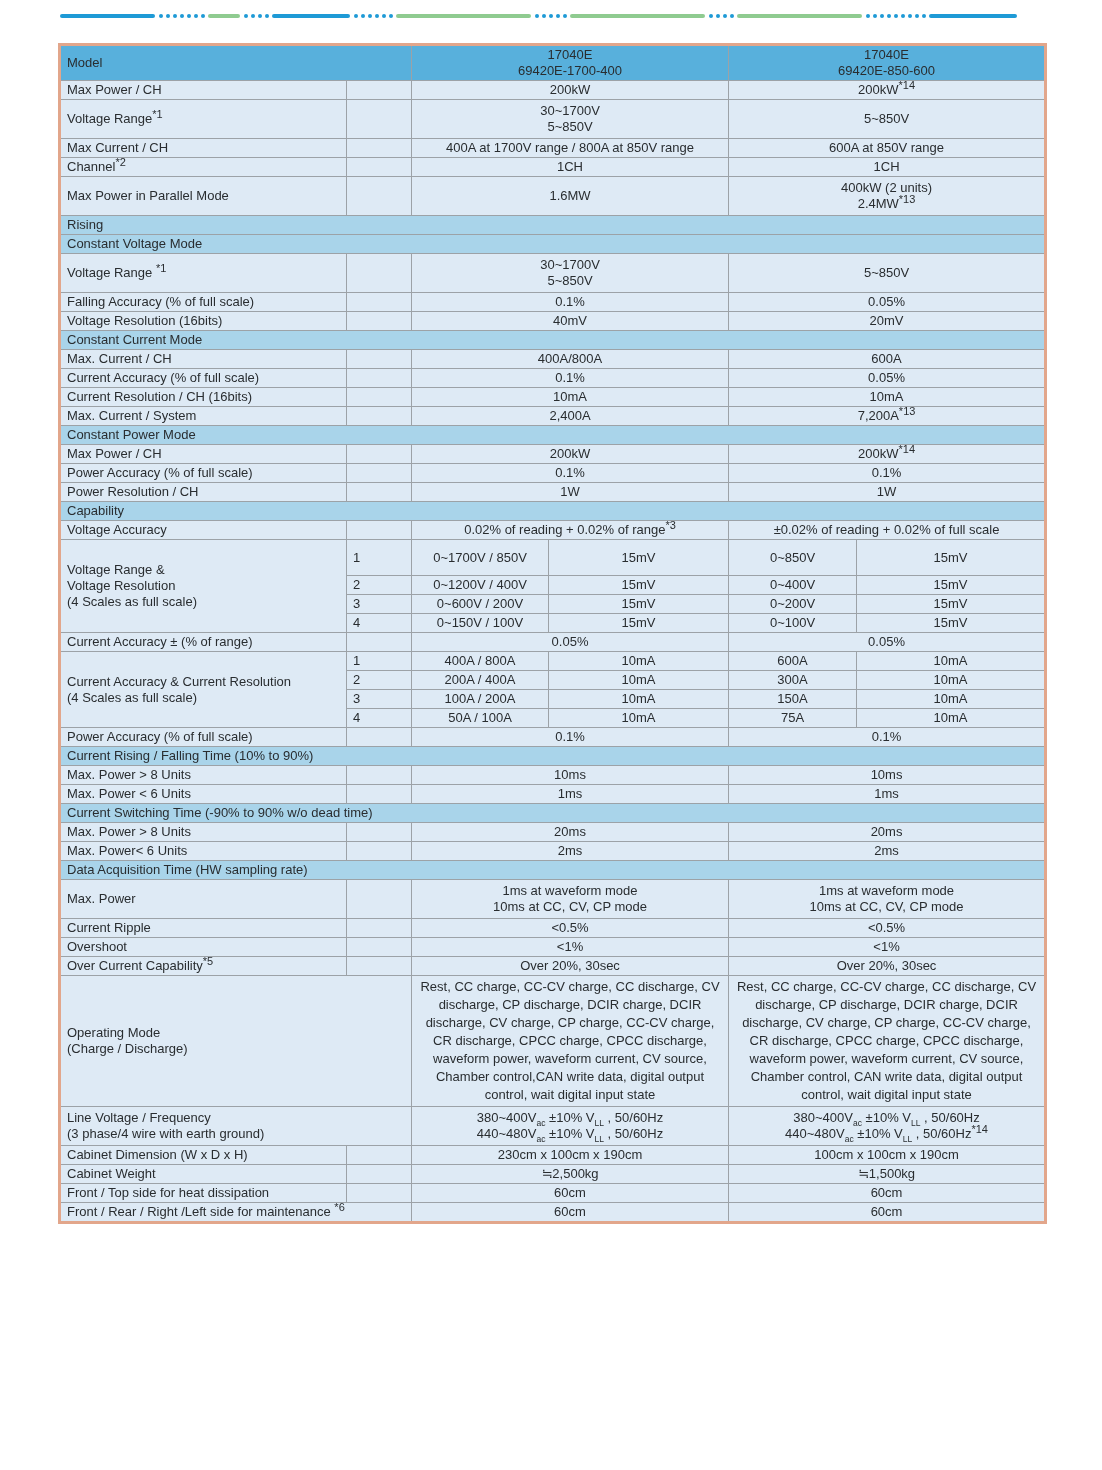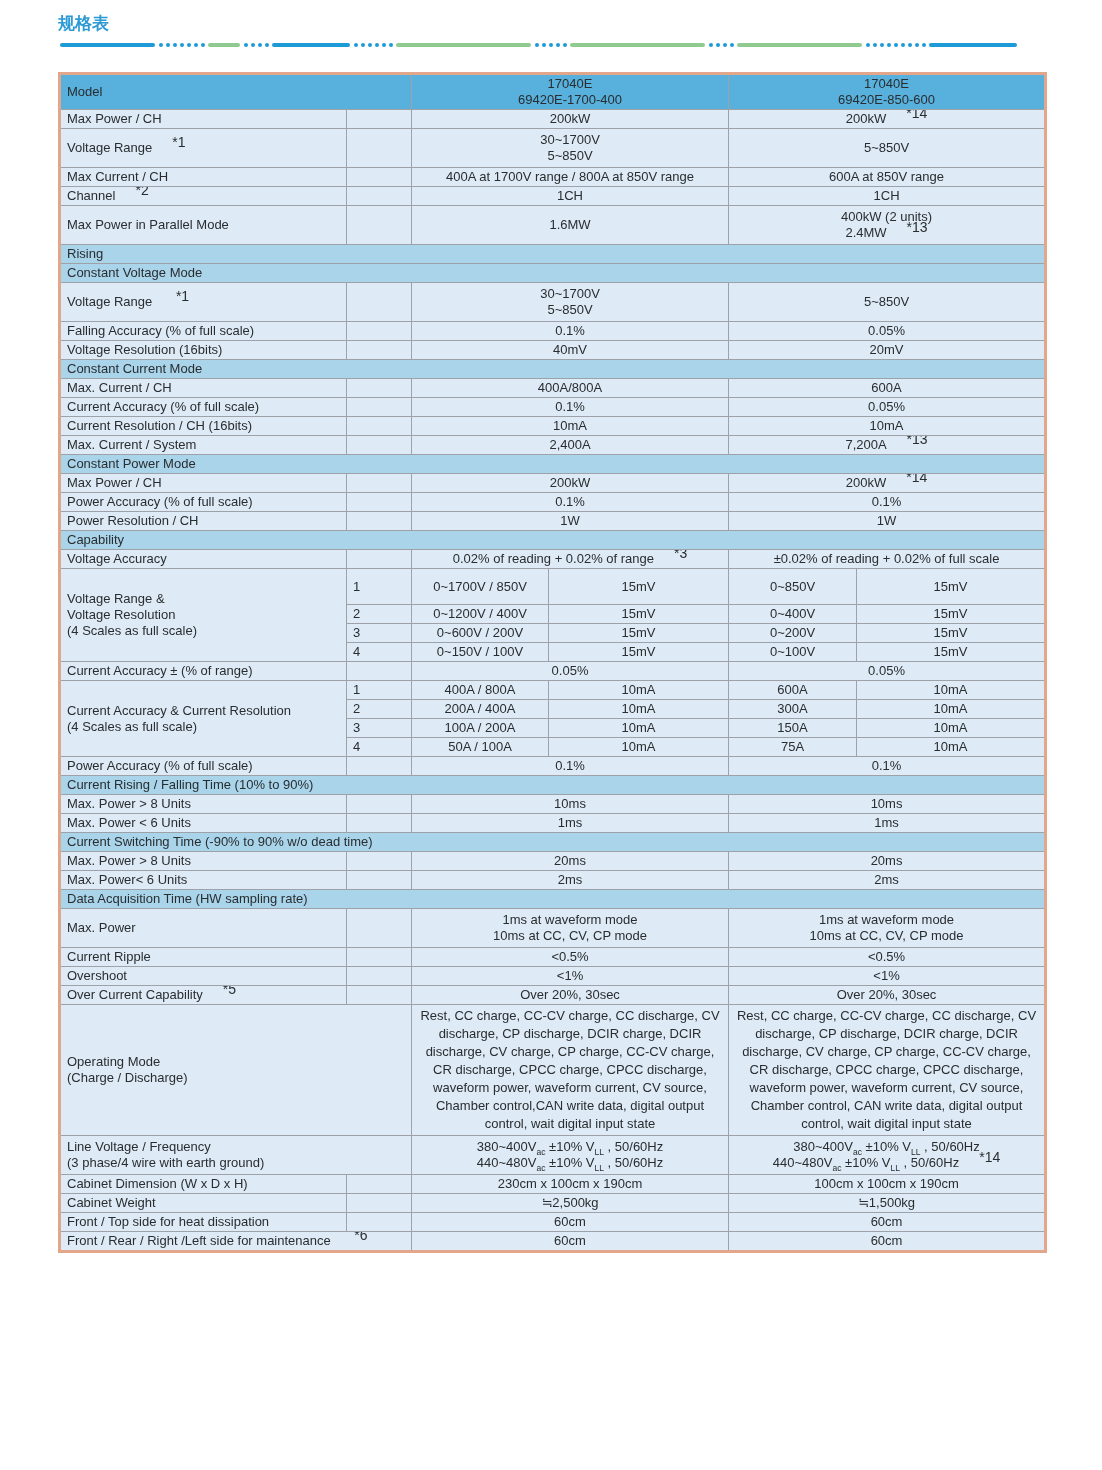--- a/index.html
+++ b/index.html
@@ -41,28 +41,27 @@
     padding:1px 4px;vertical-align:middle;overflow:hidden;
     background:var(--row-bg);
   }
   tr.model-row td{background:var(--header-bg);}
   tr.section-row td{background:var(--section-bg);}
   td.lab{text-align:left;padding-left:6px;}
   td.val{text-align:center;}
   td.num{text-align:left;padding-left:6px;}
   td.spc{padding:0;}
   td.op{line-height:18px;padding-top:2px;padding-bottom:2px;}
-  sup{font-size:14px;line-height:0;margin-left:20px;}
+  sup{font-size:11px;line-height:0;}
   sub{font-size:8.5px;line-height:0;}
 </style>
 </head>
 <body>
 
 <div class="wrap">
-  <h1 class="page-title">规格表</h1>
   <div class="divider">
       <span class="dash" style="width: 95px; background: rgb(30, 154, 214);"></span>
       <span class="dot" style="background: rgb(30, 154, 214);"></span>
       <span class="dot" style="background: rgb(30, 154, 214);"></span>
       <span class="dot" style="background: rgb(30, 154, 214);"></span>
       <span class="dot" style="background: rgb(30, 154, 214);"></span>
       <span class="dot" style="background: rgb(30, 154, 214);"></span>
       <span class="dot" style="background: rgb(30, 154, 214);"></span>
       <span class="dot" style="background: rgb(30, 154, 214);"></span>
       <span class="dash" style="width: 32px; background: rgb(143, 203, 144);"></span>

